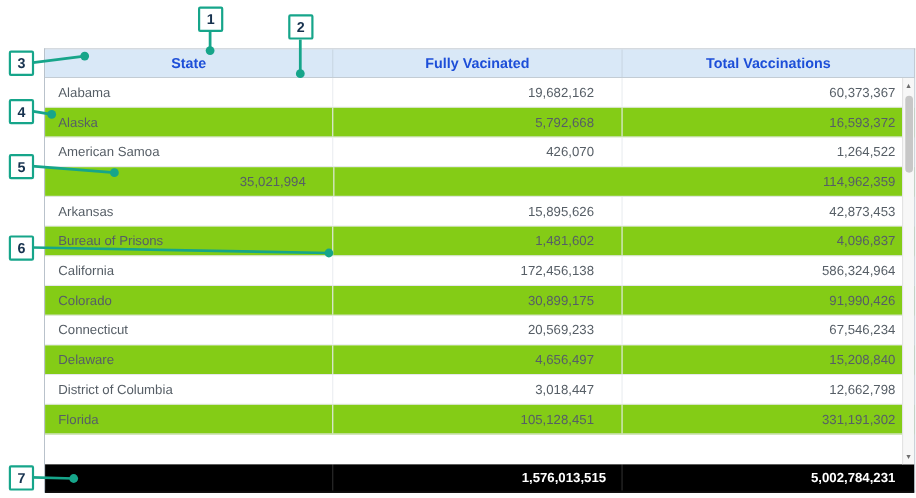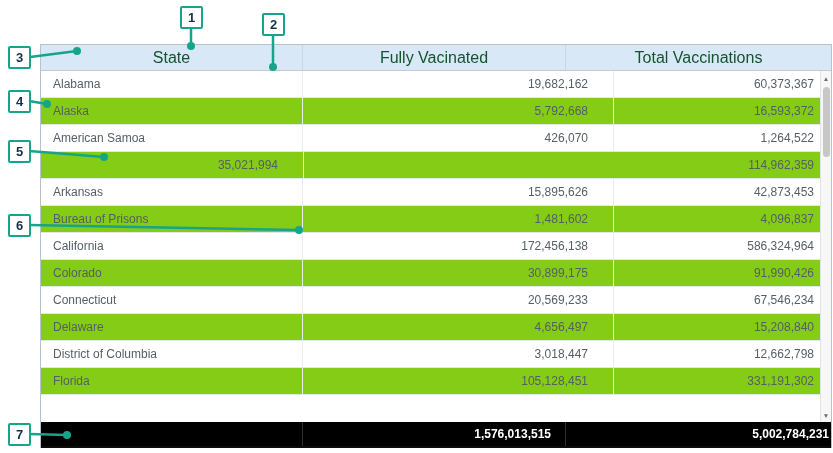--- a/index.html
+++ b/index.html
@@ -3,28 +3,28 @@
 <meta charset="utf-8">
 <style>
   * { margin:0; padding:0; box-sizing:border-box; }
   html,body { background:#ffffff; font-family:"Liberation Sans", sans-serif; }
   .stage { position:relative; width:833px; height:453px; background:#ffffff; overflow:hidden; }
 
   
   .table-widget { position:absolute; left:40px; top:44px; width:792px; background:#fff;
                   border:1px solid #b9c2cb; border-bottom:none; }
   .t-header { display:flex; height:26px; background:#d9e8f7; border-bottom:1px solid #c3ccd4; }
-  .th { font-size:16px; font-weight:normal; color:#14532d; display:flex; align-items:center;
+  .th { font-size:13px; font-weight:bold; color:#1d4ed8; display:flex; align-items:center;
         justify-content:center; border-right:1px solid #c9d6e3; cursor:pointer; }
   .col-state { width:262px; }
   .col-fully { width:263px; }
   .col-total { flex:1; border-right:none !important; }
 
   .t-body { position:relative; height:351px; background:#fff; }
-  .trow { display:flex; height:27px; background:#ffffff; border-bottom:1px solid #e5e8eb;gap:48px; }
+  .trow { display:flex; height:27px; background:#ffffff; border-bottom:1px solid #e5e8eb; }
   .trow.alt { background:#84cc16; }
   .cell { font-size:12px; color:#565e66; display:flex; align-items:center;
           border-right:1px solid #eaedf0; overflow:hidden; white-space:nowrap; }
   .cell.col-state { padding-left:12px; }
   .cell.num { justify-content:flex-end; }
   .cell.col-fully.num { padding-right:25px; }
   .cell.col-total.num { padding-right:17px; }
 
   
   .vscroll { position:absolute; top:0; right:0; bottom:0; width:11px; background:#f7f7f7;
@@ -36,21 +36,21 @@
   .vs-thumb { position:absolute; top:2px; left:2px; width:7px; height:70px;
               background:#c7c7c7; border-radius:4px; cursor:pointer; }
   .vs-btn.down { margin-top:auto; }
 
   
   .t-total { display:flex; height:26px; background:#000000; border-bottom:2px solid #0b0b0b; }
   .tt-cell { font-size:12px; font-weight:bold; color:#ffffff; display:flex; align-items:center;
              border-right:1px solid rgba(255,255,255,0.18); }
   .tt-cell.num { justify-content:flex-end; }
   .tt-cell.col-fully.num { padding-right:14px; }
-  .tt-cell.col-total.num { padding-right:2px; }
+  .tt-cell.col-total.num { padding-right:17px; }
 
   
   .connector-layer { position:absolute; left:0; top:0; width:833px; height:453px;
                      pointer-events:none; z-index:8; }
   .callout { position:absolute; width:23px; height:23px; background:#ffffff;
              border:2px solid #16a58a; color:#16314e; font-size:13px; font-weight:bold;
              display:flex; align-items:center; justify-content:center; z-index:9;
              border-radius:2px; }
 </style>
 </head>

